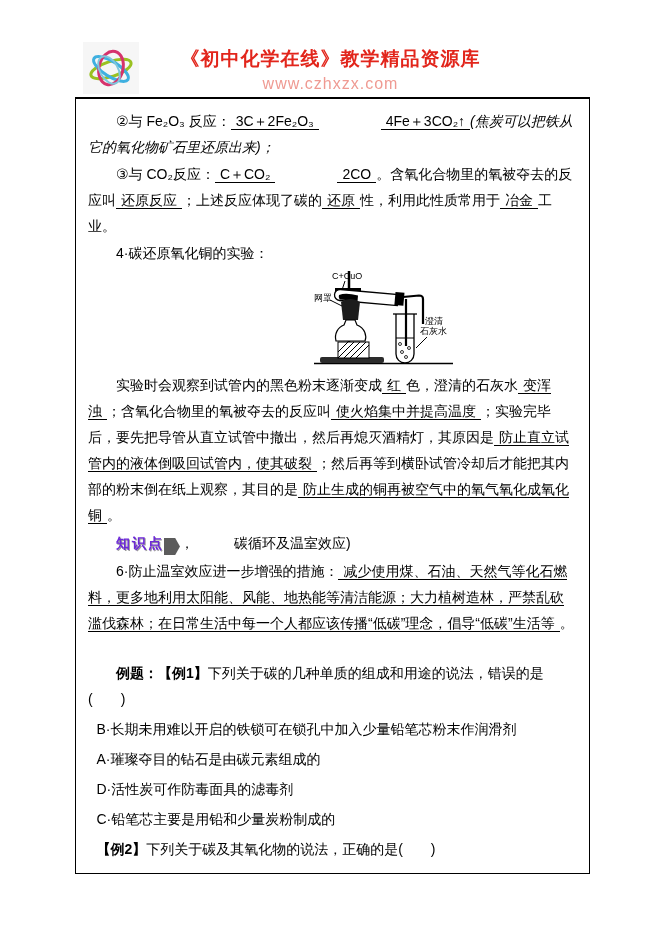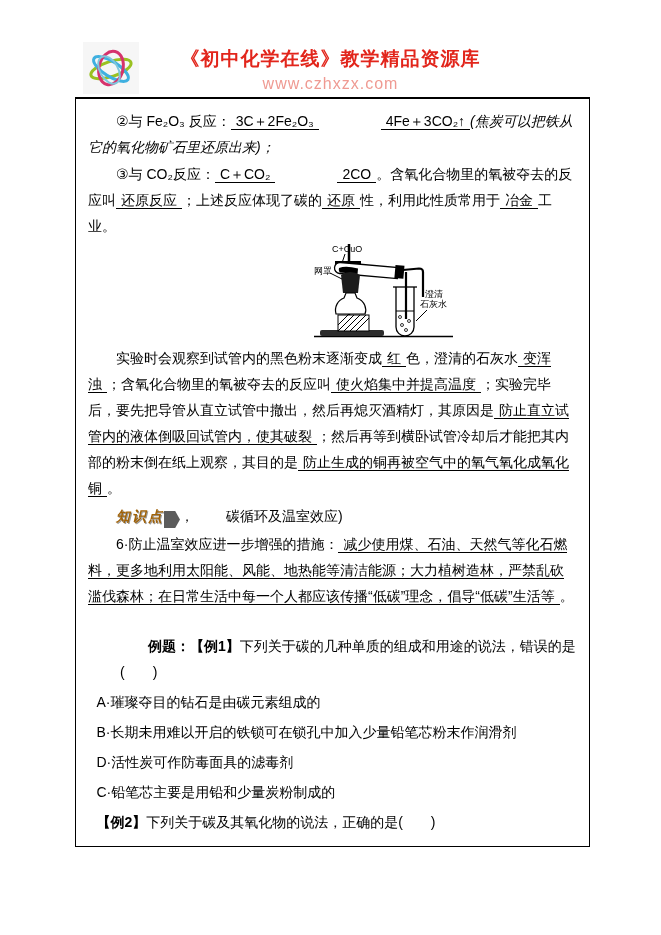--- a/index.html
+++ b/index.html
@@ -21,33 +21,33 @@
     min-height:748px;padding:8px 12px 10px 12px;
     font-size:14px;line-height:26px;
   }
   p{margin:1px 0;text-indent:2em;}
   .ans{border-bottom:1px solid #000;padding:0 5px;}
   .kai{font-style:italic;}
   .rx-gap{display:inline-block;width:62px;}
   .b{font-weight:bold;}
   
   .kp-row{margin:2px 0;text-indent:2em;}
-  .kp-label{font-weight:bold;font-style:italic;color:#a16207;text-shadow:1px 1px 0 #9a9a9a;letter-spacing:2px;}
+  .kp-label{font-weight:bold;color:#6d28d9;text-shadow:1px 1px 0 #9a9a9a;letter-spacing:2px;}
   .kp-num{
     display:inline-block;width:16px;height:17px;background:#5c5c5c;color:#fff;
     font-weight:bold;font-style:normal;font-size:12px;line-height:17px;text-align:center;
     clip-path:polygon(0 0,70% 0,100% 50%,70% 100%,0 100%);vertical-align:-2px;
   }
-  .kp-title{margin-left:32px;}
+  .kp-title{margin-left:40px;}
   
   .fig{height:100px;margin:2px 0 4px 158px;}
   .fig svg{display:block;}
   .fig text{font-size:9px;font-family:"Liberation Sans","DejaVu Sans",sans-serif;}
   
-  .example{margin-top:24px;margin-left:32px;}
+  .example{margin-top:24px;}
   .option{text-indent:0.6em;margin:4px 0;}
   .example2{text-indent:0.6em;margin-top:4px;}
 </style>
 </head>
 <body>
 
 <div class="page">
 
   <header class="hdr">
     <svg class="logo" viewBox="0 0 56 52">
@@ -62,20 +62,21 @@
       <div class="hdr-url">www.czhxzx.com</div>
     </div>
   </header>
 
   <main class="box">
 
     <p><span>②与 Fe₂O₃ 反应：</span><span class="ans">3C＋2Fe₂O₃</span><span class="rx-gap"></span><span class="ans">4Fe＋3CO₂↑</span><span class="kai">(焦炭可以把铁从它的氧化物矿石里还原出来)；</span></p>
 
     <p><span>③与 CO₂反应：</span><span class="ans">C＋CO₂</span><span class="rx-gap"></span><span class="ans">2CO</span><span>。含氧化合物里的氧被夺去的反应叫</span><span class="ans">还原反应</span><span>；上述反应体现了碳的</span><span class="ans">还原</span><span>性，利用此性质常用于</span><span class="ans">冶金</span><span>工业。</span></p>
 
+    <p>4·碳还原氧化铜的实验：</p>
 
     <div class="fig">
       <svg viewBox="0 0 210 100" width="210" height="100">
 
         <line x1="68" y1="95.5" x2="207" y2="95.5" stroke="#000" stroke-width="1.5"></line>
 
         <line x1="103" y1="3" x2="103" y2="92" stroke="#000" stroke-width="2.5"></line>
         <rect x="74" y="89" width="64" height="6" rx="2" fill="#2c2c2c"></rect>
 
         <rect x="89" y="20" width="26" height="8" fill="#000"></rect>
@@ -122,21 +123,21 @@
     <p><span>实验时会观察到试管内的黑色粉末逐渐变成</span><span class="ans">红</span><span>色，澄清的石灰水</span><span class="ans">变浑浊</span><span>；含氧化合物里的氧被夺去的反应叫</span><span class="ans">使火焰集中并提高温度</span><span>；实验完毕后，要先把导管从直立试管中撤出，然后再熄灭酒精灯，其原因是</span><span class="ans">防止直立试管内的液体倒吸回试管内，使其破裂</span><span>；然后再等到横卧试管冷却后才能把其内部的粉末倒在纸上观察，其目的是</span><span class="ans">防止生成的铜再被空气中的氧气氧化成氧化铜</span><span>。</span></p>
 
     <p class="kp-row"><span class="kp-label">知识点</span><span class="kp-num">3</span><span>，</span><span class="kp-title">碳循环及温室效应)</span></p>
 
 
 
     <p><span>6·防止温室效应进一步增强的措施：</span><span class="ans">减少使用煤、石油、天然气等化石燃料，更多地利用太阳能、风能、地热能等清洁能源；大力植树造林，严禁乱砍滥伐森林；在日常生活中每一个人都应该传播“低碳”理念，倡导“低碳”生活等</span><span>。</span></p>
 
     <p class="example"><span class="b">例题：</span><span class="b">【例1】</span><span>下列关于碳的几种单质的组成和用途的说法，错误的是(　　)</span></p>
 
+    <p class="option">B·长期未用难以开启的铁锁可在锁孔中加入少量铅笔芯粉末作润滑剂</p>
     <p class="option">A·璀璨夺目的钻石是由碳元素组成的</p>
-    <p class="option">B·长期未用难以开启的铁锁可在锁孔中加入少量铅笔芯粉末作润滑剂</p>
     <p class="option">D·活性炭可作防毒面具的滤毒剂</p>
     <p class="option">C·铅笔芯主要是用铅和少量炭粉制成的</p>
 
     <p class="example2"><span class="b">【例2】</span><span>下列关于碳及其氧化物的说法，正确的是(　　)</span></p>
 
   </main>
 </div>
 
 </body></html>

